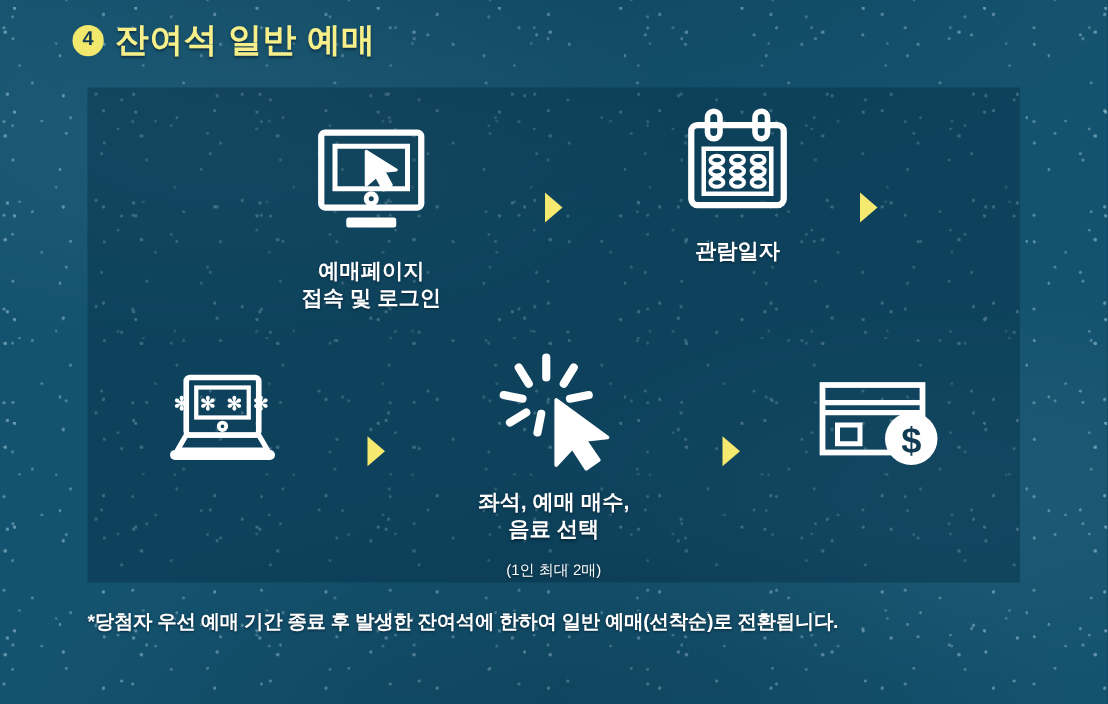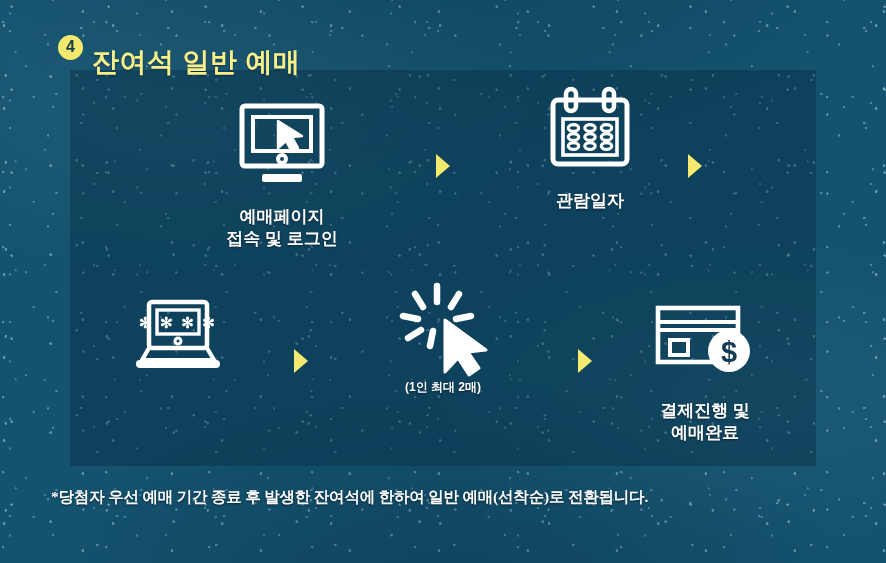--- a/index.html
+++ b/index.html
@@ -89,21 +89,20 @@
     line-height: 1;
     flex: 0 0 auto;
   }
   #title-text {
     color: #f7f08a;
     font-size: 27px;
     font-weight: bold;
     letter-spacing: .5px;
     text-shadow: 0 1px 2px rgba(0,20,35,.55);
     white-space: nowrap;
-    margin-top: 30px;
   }
 
   
   #panel {
     position: absolute;
     left: 70px;
     top: 70px;
     width: 746px;
     height: 396px;
     background: rgba(6, 42, 66, 0.40);
@@ -126,31 +125,31 @@
   .step .caption {
     margin-top: 14px;
     color: #ffffff;
     font-size: 17px;
     font-weight: bold;
     line-height: 1.32;
     text-shadow: 0 1px 2px rgba(0,18,32,.6);
     white-space: nowrap;
   }
   .step .subnote {
-    margin-top: 3px;
+    margin-top: 13px;
     color: #ffffff;
     font-size: 12px;
-    font-weight: bold;
+    font-weight: normal;
     line-height: 1.2;
     text-shadow: 0 1px 2px rgba(0,18,32,.6);
     white-space: nowrap;
   }
 
   
-  #step-1 { left: 187px; top: 96px; }
+  #step-1 { left: 202px; top: 96px; }
   #step-2 { left: 495px; top: 80px; }
   
   #step-3 { left: 83px;  top: 290px; }
   #step-4 { left: 348px; top: 281px; }
   #step-5 { left: 610px; top: 290px; }
 
   
   .arrow {
     position: absolute;
     width: 0;
@@ -161,30 +160,29 @@
     z-index: 6;
   }
   #arrow-1 { left: 436px; top: 154px; }
   #arrow-2 { left: 688px; top: 154px; }
   #arrow-3 { left: 294px; top: 349px; }
   #arrow-4 { left: 578px; top: 349px; }
 
   
   #footnote {
     position: absolute;
-    left: 51px;
+    left: 70px;
     top: 487px;
     color: #ffffff;
     font-size: 15.5px;
     font-weight: bold;
     letter-spacing: -.2px;
     text-shadow: 0 1px 2px rgba(0,18,32,.65);
     white-space: nowrap;
     z-index: 6;
-    font-family: Liberation Serif, serif;
   }
 
   svg { display: block; }
 </style>
 </head>
 <body>
 
 <div id="page">
 
   <div id="panel"></div>
@@ -266,37 +264,37 @@
           <line x1="24" y1="14" x2="32" y2="27"></line>
           <line x1="68" y1="14" x2="60" y2="27"></line>
           <line x1="12" y1="36" x2="27" y2="39"></line>
           <line x1="80" y1="36" x2="65" y2="39"></line>
           <line x1="17" y1="58" x2="30" y2="50"></line>
           <line x1="39" y1="66" x2="42" y2="51"></line>
         </g>
         <path d="M54 40 L54 92 L67 78 L78 95 L88 88 L77 72 L95 70 Z" fill="#ffffff" stroke="#ffffff" stroke-width="3" stroke-linejoin="round"></path>
       </svg>
     </div>
+    <div class="caption">
+      <div>좌석, 예매 매수,</div>
+      <div>음료 선택</div>
+    </div>
     <div class="subnote">(1인 최대 2매)</div>
   </div>
 
   <div class="arrow" id="arrow-4"></div>
 
   <div class="step" id="step-5">
     <div class="icon-wrap">
       <svg width="104" height="76" viewBox="0 0 104 76" aria-hidden="true">
         <rect x="5" y="8" width="80" height="54" fill="none" stroke="#ffffff" stroke-width="4.6"></rect>
         <line x1="5" y1="22" x2="85" y2="22" stroke="#ffffff" stroke-width="4.2"></line>
         <line x1="5" y1="30" x2="85" y2="30" stroke="#ffffff" stroke-width="4.2"></line>
         <rect x="17" y="40" width="18" height="15" fill="none" stroke="#ffffff" stroke-width="4"></rect>
         <circle cx="76" cy="51" r="21" fill="#ffffff"></circle>
         <text x="76" y="62" text-anchor="middle" font-family="'Liberation Sans', sans-serif" font-size="29" font-weight="bold" fill="#123c54">$</text>
       </svg>
     </div>
-    <div class="caption">
-      <div>결제진행 및</div>
-      <div>예매완료</div>
-    </div>
   </div>
 
   <div id="footnote">*당첨자 우선 예매 기간 종료 후 발생한 잔여석에 한하여 일반 예매(선착순)로 전환됩니다.</div>
 
 </div>
 
 </body></html>

